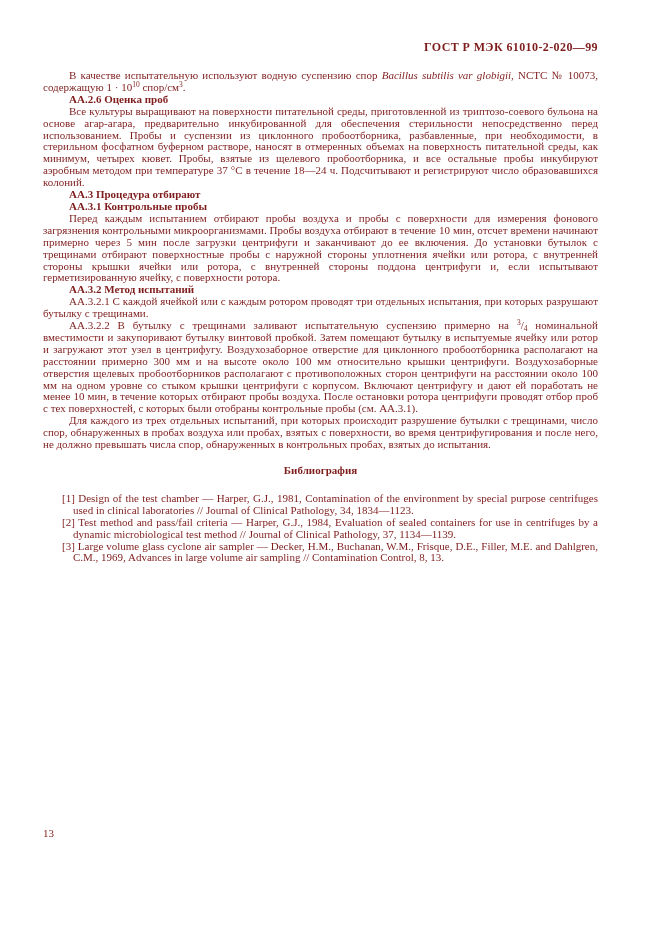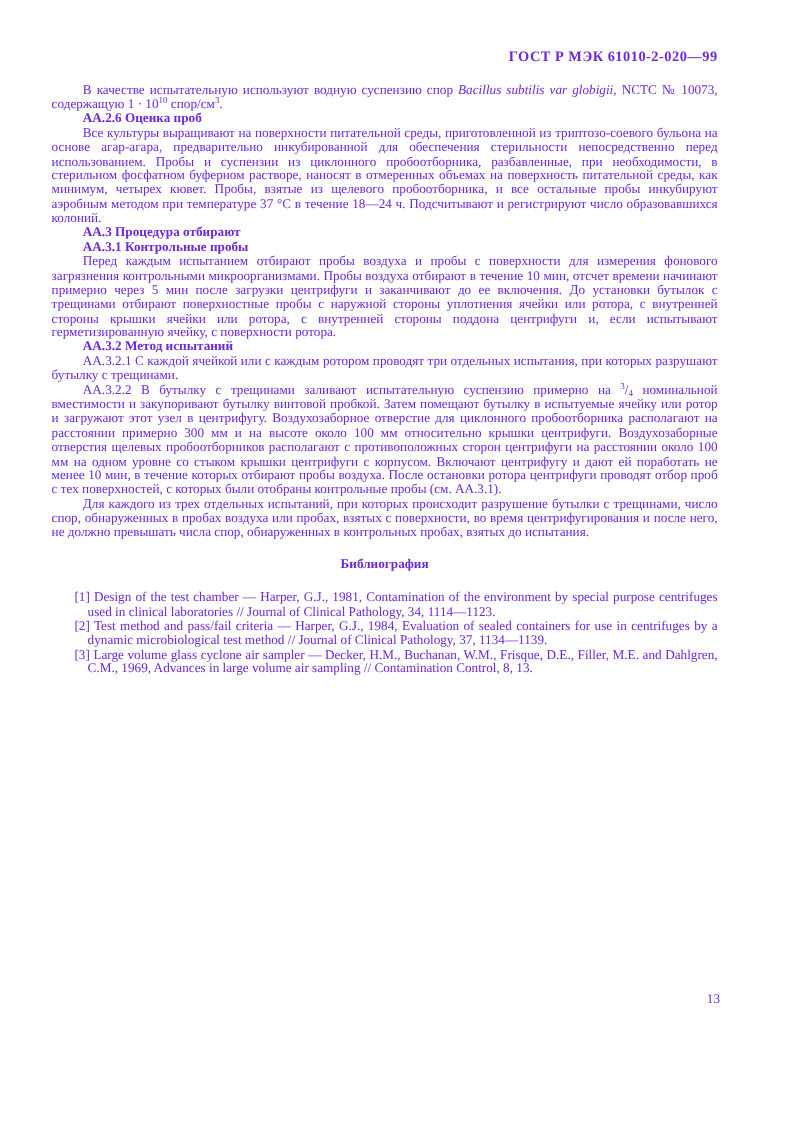--- a/index.html
+++ b/index.html
@@ -5,21 +5,21 @@
   html, body {
     margin: 0;
     padding: 0;
     background: #ffffff;
   }
   .page {
     position: relative;
     width: 661px;
     height: 936px;
     background: #ffffff;
-    color: #6d28d9;
+    color: #7f1d1d;
     font-family: "Liberation Serif", "DejaVu Serif", serif;
     overflow: hidden;
   }
   .header {
     position: absolute;
     top: 40px;
     left: 43px;
     width: 555px;
     text-align: right;
     font-weight: bold;
@@ -64,21 +64,21 @@
     font-size: 7.5px;
     line-height: 0;
     vertical-align: -2px;
   }
   i { font-style: italic; }
   .page-number {
     position: absolute;
     top: 827px;
     left: 43px;
     width: 557px;
-    text-align: right;
+    text-align: left;
     font-size: 11px;
   }
 </style>
 </head>
 <body>
 
 <div class="page">
   <div class="header">
     <span>ГОСТ Р МЭК 61010-2-020—99</span>
   </div>
@@ -87,18 +87,18 @@
       <div class="heading"><span>АА.2.6 Оценка проб</span></div>
       <div class="para"><span>Все культуры выращивают на поверхности питательной среды, приготовленной из триптозо-соевого бульона на основе агар-агара, предварительно инкубированной для обеспечения стерильности непосредственно перед использованием. Пробы и суспензии из циклонного пробоотборника, разбавленные, при необходимости, в стерильном фосфатном буферном растворе, наносят в отмеренных объемах на поверхность питательной среды, как минимум, четырех кювет. Пробы, взятые из щелевого пробоотборника, и все остальные пробы инкубируют аэробным методом при температуре 37 °С в течение 18—24 ч. Подсчитывают и регистрируют число образовавшихся колоний.</span></div>
       <div class="heading"><span>АА.3 Процедура отбирают</span></div>
       <div class="heading"><span>АА.3.1 Контрольные пробы</span></div>
       <div class="para"><span>Перед каждым испытанием отбирают пробы воздуха и пробы с поверхности для измерения фонового загрязнения контрольными микроорганизмами. Пробы воздуха отбирают в течение 10 мин, отсчет времени начинают примерно через 5 мин после загрузки центрифуги и заканчивают до ее включения. До установки бутылок с трещинами отбирают поверхностные пробы с наружной стороны уплотнения ячейки или ротора, с внутренней стороны крышки ячейки или ротора, с внутренней стороны поддона центрифуги и, если испытывают герметизированную ячейку, с поверхности ротора.</span></div>
       <div class="heading"><span>АА.3.2 Метод испытаний</span></div>
       <div class="para"><span>АА.3.2.1 С каждой ячейкой или с каждым ротором проводят три отдельных испытания, при которых разрушают бутылку с трещинами.</span></div>
       <div class="para"><span>АА.3.2.2 В бутылку с трещинами заливают испытательную суспензию примерно на </span><sup>3</sup><span>/</span><sub>4</sub><span> номинальной вместимости и закупоривают бутылку винтовой пробкой. Затем помещают бутылку в испытуемые ячейку или ротор и загружают этот узел в центрифугу. Воздухозаборное отверстие для циклонного пробоотборника располагают на расстоянии примерно 300 мм и на высоте около 100 мм относительно крышки центрифуги. Воздухозаборные отверстия щелевых пробоотборников располагают с противоположных сторон центрифуги на расстоянии около 100 мм на одном уровне со стыком крышки центрифуги с корпусом. Включают центрифугу и дают ей поработать не менее 10 мин, в течение которых отбирают пробы воздуха. После остановки ротора центрифуги проводят отбор проб с тех поверхностей, с которых были отобраны контрольные пробы (см. АА.3.1).</span></div>
       <div class="para"><span>Для каждого из трех отдельных испытаний, при которых происходит разрушение бутылки с трещинами, число спор, обнаруженных в пробах воздуха или пробах, взятых с поверхности, во время центрифугирования и после него, не должно превышать числа спор, обнаруженных в контрольных пробах, взятых до испытания.</span></div>
       <div class="bib-title"><span>Библиография</span></div>
-      <div class="bib-item"><span>[1] </span><span>Design of the test chamber — Harper, G.J., 1981, Contamination of the environment by special purpose centrifuges used in clinical laboratories // Journal of Clinical Pathology, 34, 1114—1123.</span></div>
+      <div class="bib-item"><span>[1] </span><span>Design of the test chamber — Harper, G.J., 1981, Contamination of the environment by special purpose centrifuges used in clinical laboratories // Journal of Clinical Pathology, 34, 1834—1123.</span></div>
       <div class="bib-item"><span>[2] </span><span>Test method and pass/fail criteria — Harper, G.J., 1984, Evaluation of sealed containers for use in centrifuges by a dynamic microbiological test method // Journal of Clinical Pathology, 37, 1134—1139.</span></div>
       <div class="bib-item"><span>[3] </span><span>Large volume glass cyclone air sampler — Decker, H.M., Buchanan, W.M., Frisque, D.E., Filler, M.E. and Dahlgren, C.M., 1969, Advances in large volume air sampling // Contamination Control, 8, 13.</span></div>
     </div>
   <div class="page-number">13</div>
 </div>
 
 </body></html>

